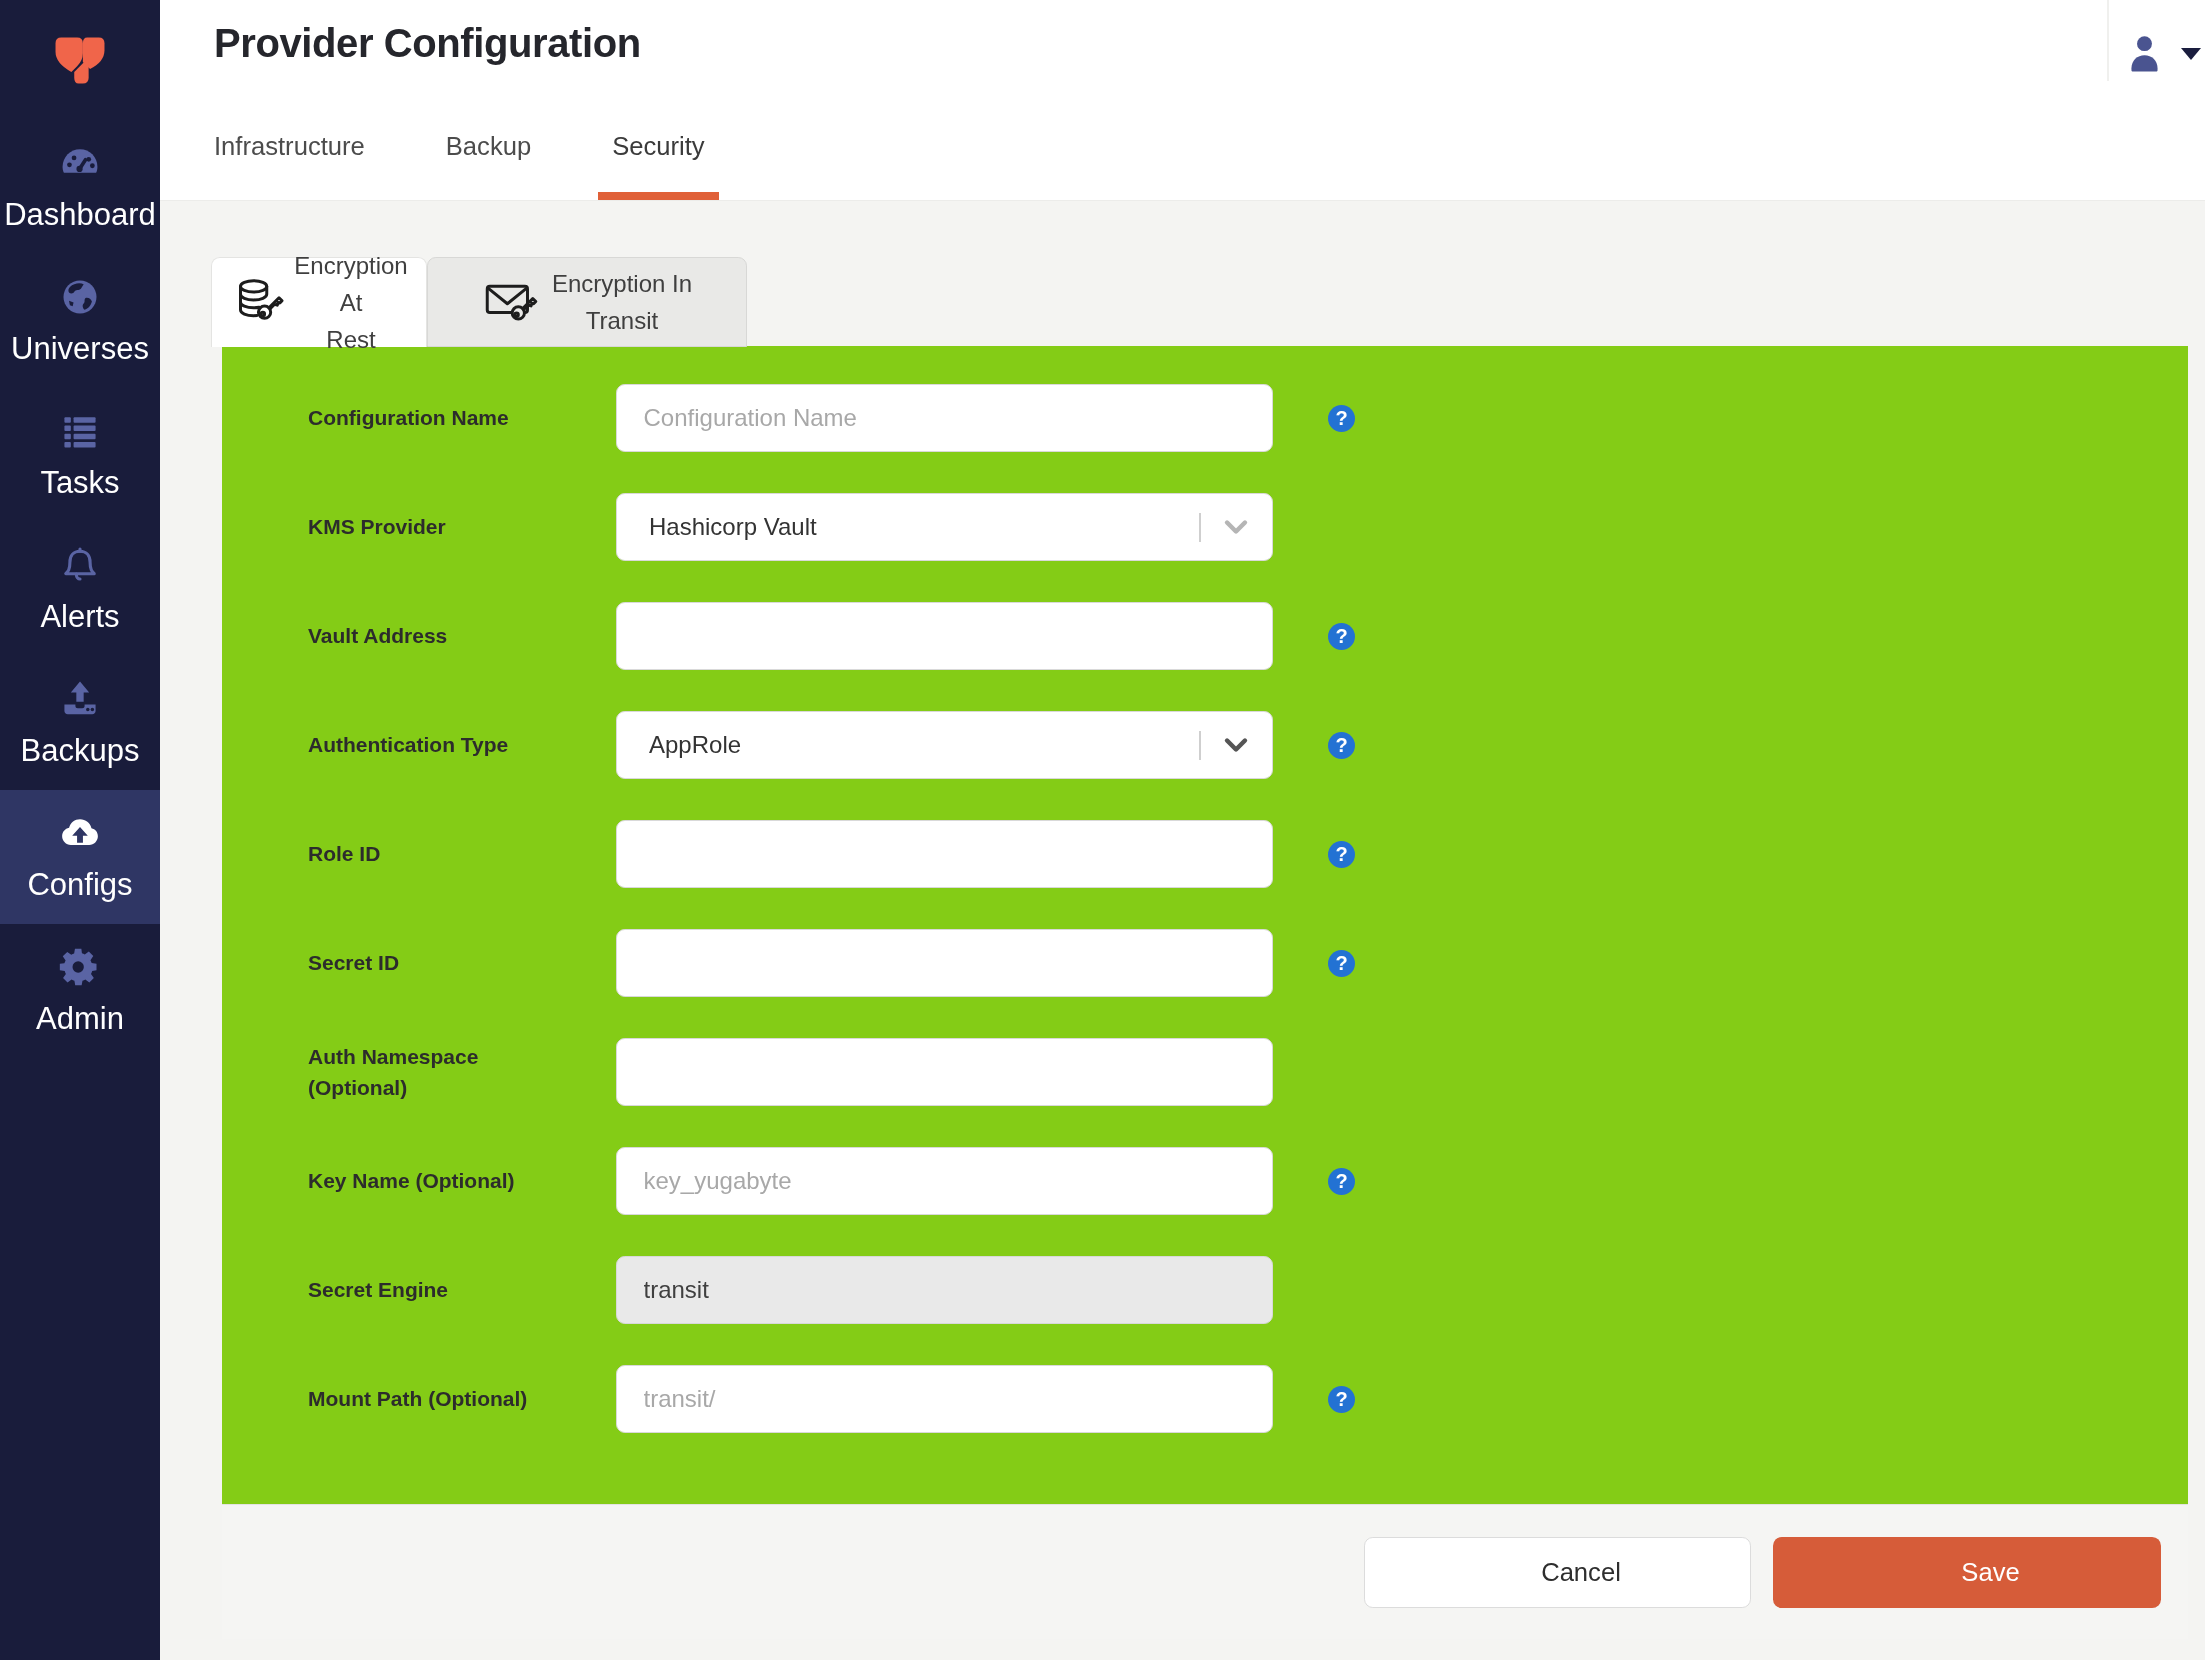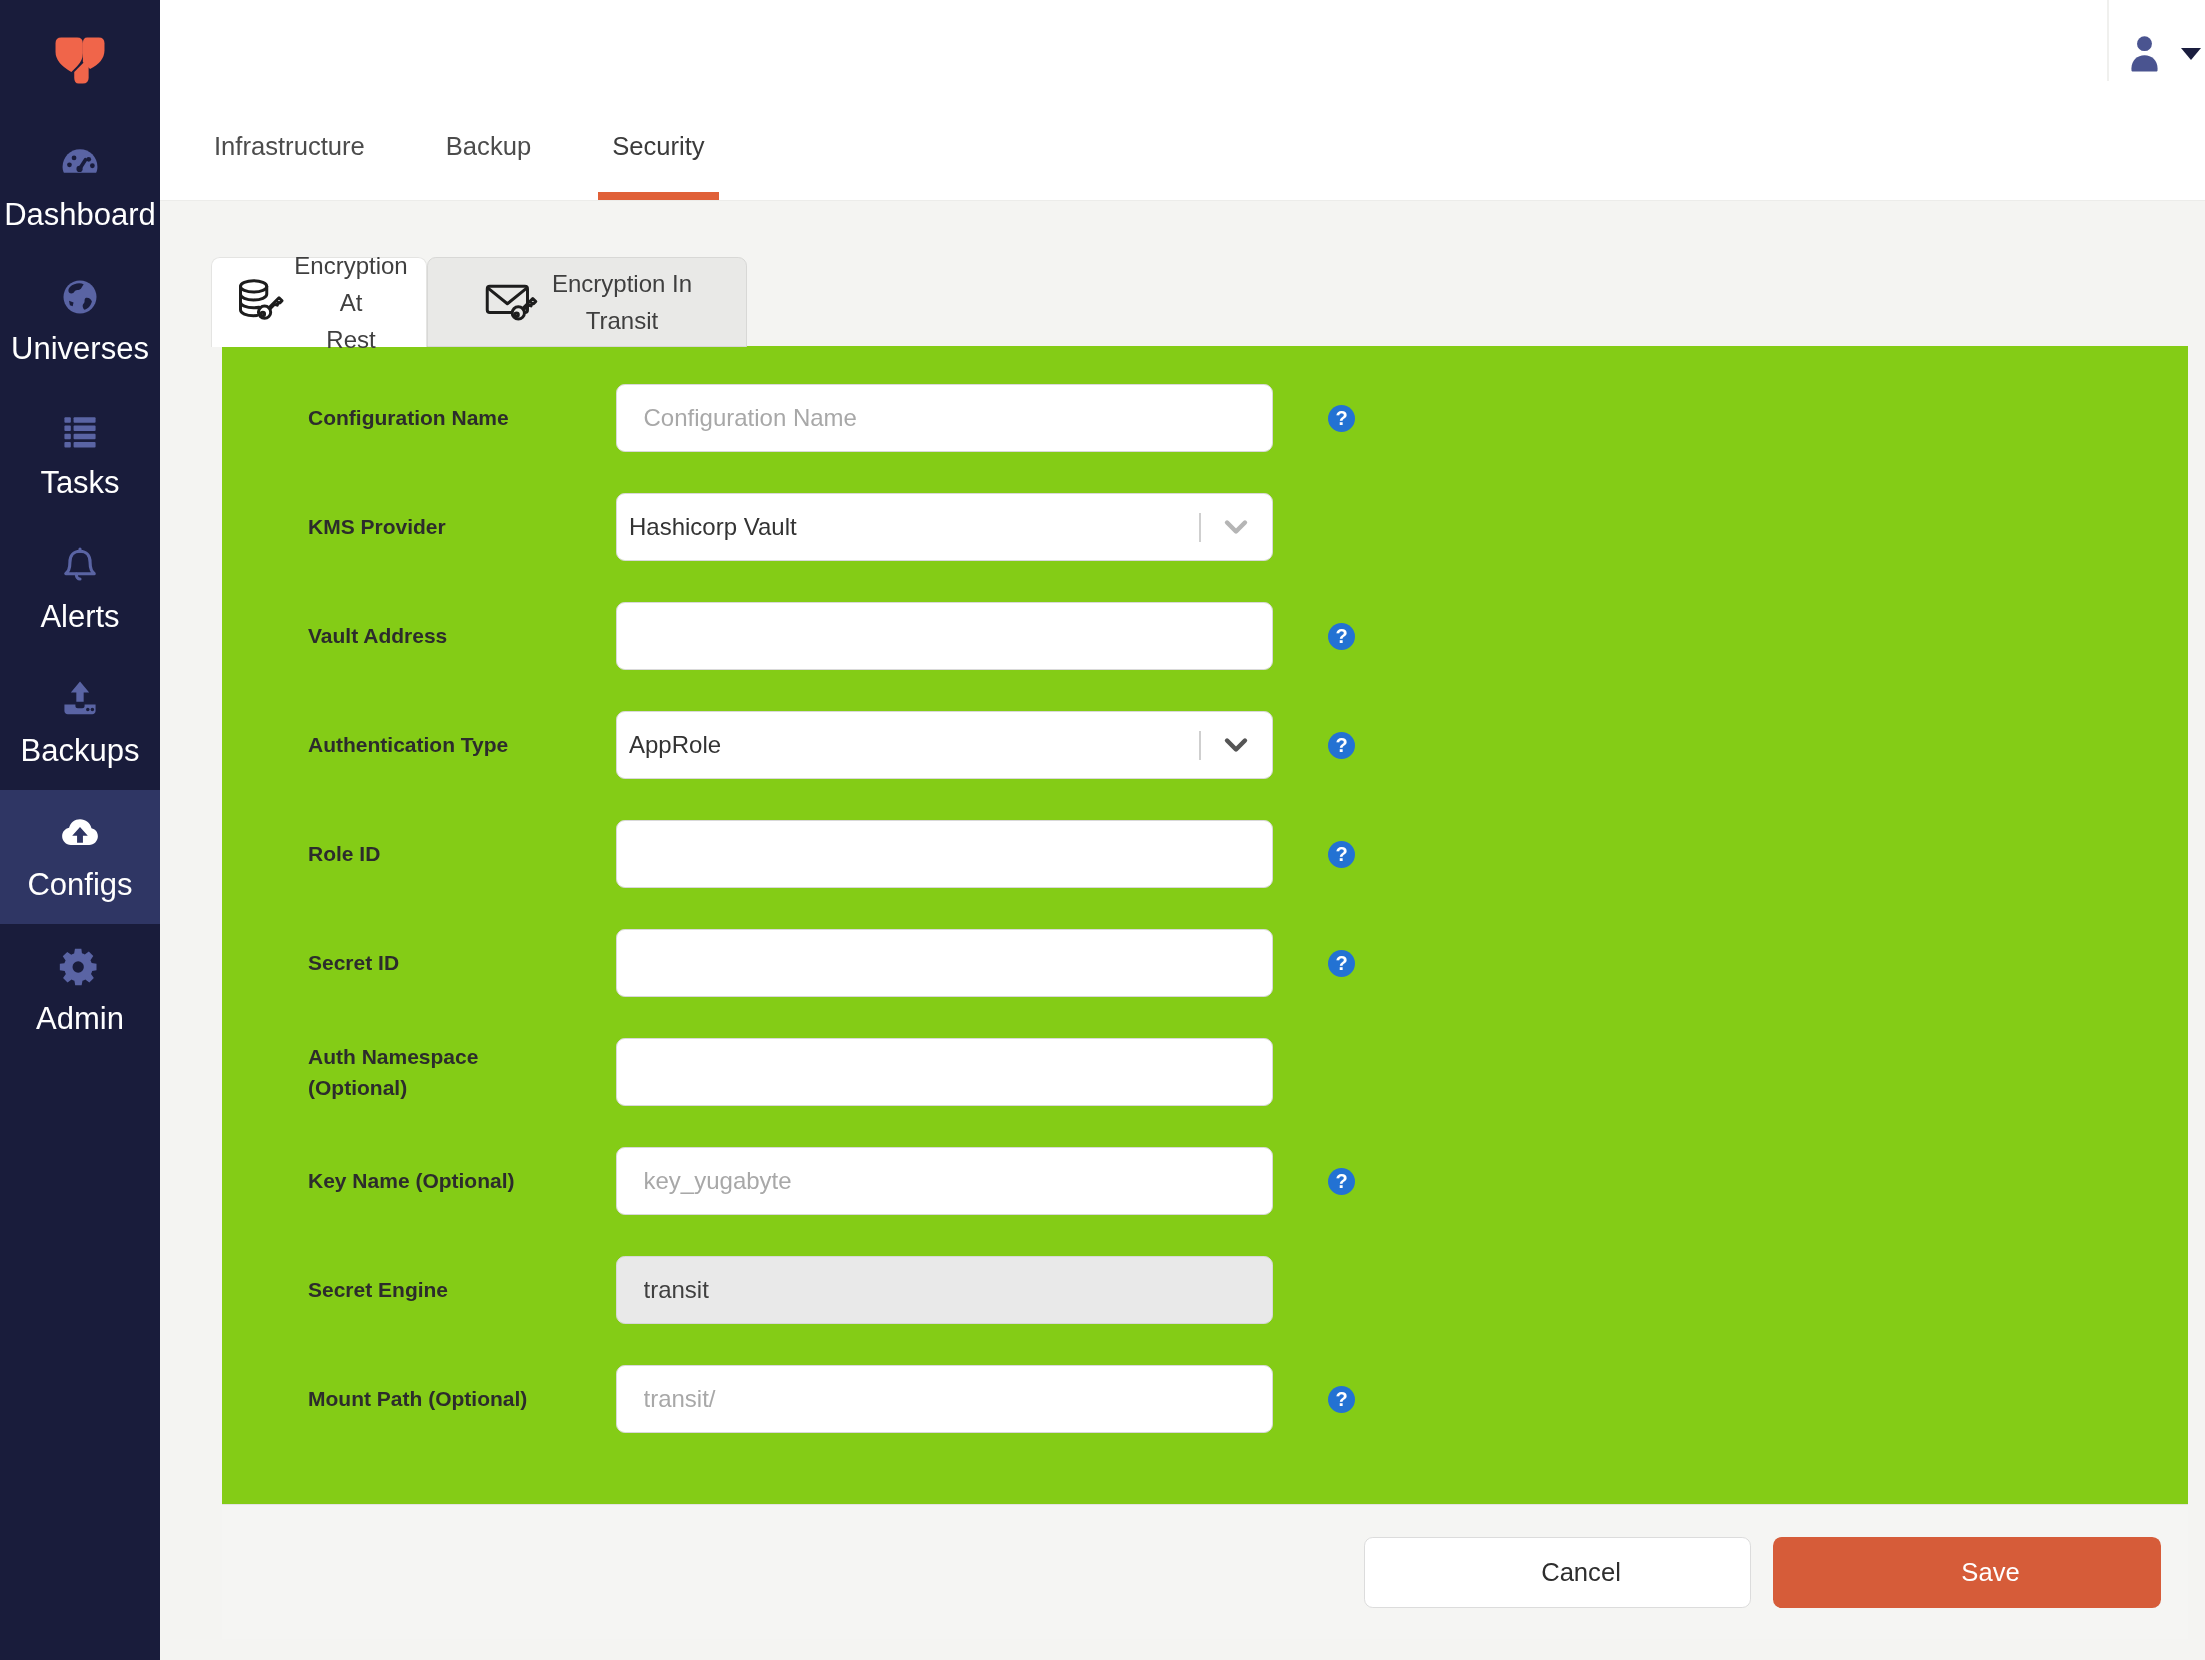--- a/index.html
+++ b/index.html
@@ -91,21 +91,21 @@
   }
   .text-input {
     width:657px; height:68px; border:1.8px solid #d9d9d9; border-radius:8.8px;
     font-size:24px; color:#333333; padding:0 26.5px; background:#ffffff; outline:none;
     font-family:"Liberation Sans", sans-serif;
   }
   .text-input::placeholder { color:#a8a8a8; }
   .text-input:disabled { background:#e9e9e9; color:#3f3f3f; border-color:#d8d8d8; }
   .select-box {
     width:657px; height:68px; border:1.8px solid #d9d9d9; border-radius:8.8px;
-    display:flex; align-items:center; padding-left:12px; font-size:24px; color:#333333;
+    display:flex; align-items:center; padding-left:32px; font-size:24px; color:#333333;
     position:relative; background:#fff; cursor:pointer;
   }
   .select-divider { position:absolute; right:71px; top:18.5px; bottom:18.5px; width:1.8px; background:#cfcfcf; }
   .select-chevron { position:absolute; right:19.4px; top:50%; transform:translateY(-50%); }
   .select-chevron svg { width:34px; height:34px; display:block; }
   .chev-light { color:#b5b5b5; }
   .chev-dark  { color:#555555; }
   .help-icon { margin-left:55px; width:27px; height:27px; cursor:pointer; }
   .help-icon svg { width:27px; height:27px; display:block; }
 
@@ -232,20 +232,21 @@
         </span>
         <span class="nav-label">Admin</span>
       </div>
 
     </nav>
   </aside>
 
   <div class="main">
 
     <header class="header">
+      <h1 class="page-title">Provider Configuration</h1>
 
       <div class="user-divider"></div>
       <div class="user-area">
         <span class="user-avatar">
           <svg viewBox="0 0 44 44" fill="#4a5490">
             <circle cx="22" cy="12.5" r="8"></circle>
             <path d="M8 41v-2c0-8.3 6.3-14 14-14s14 5.7 14 14v2c0 .8-.7 1.5-1.5 1.5h-25C8.7 42.5 8 41.8 8 41z"></path>
           </svg>
         </span>
         <span class="caret-down"></span>

